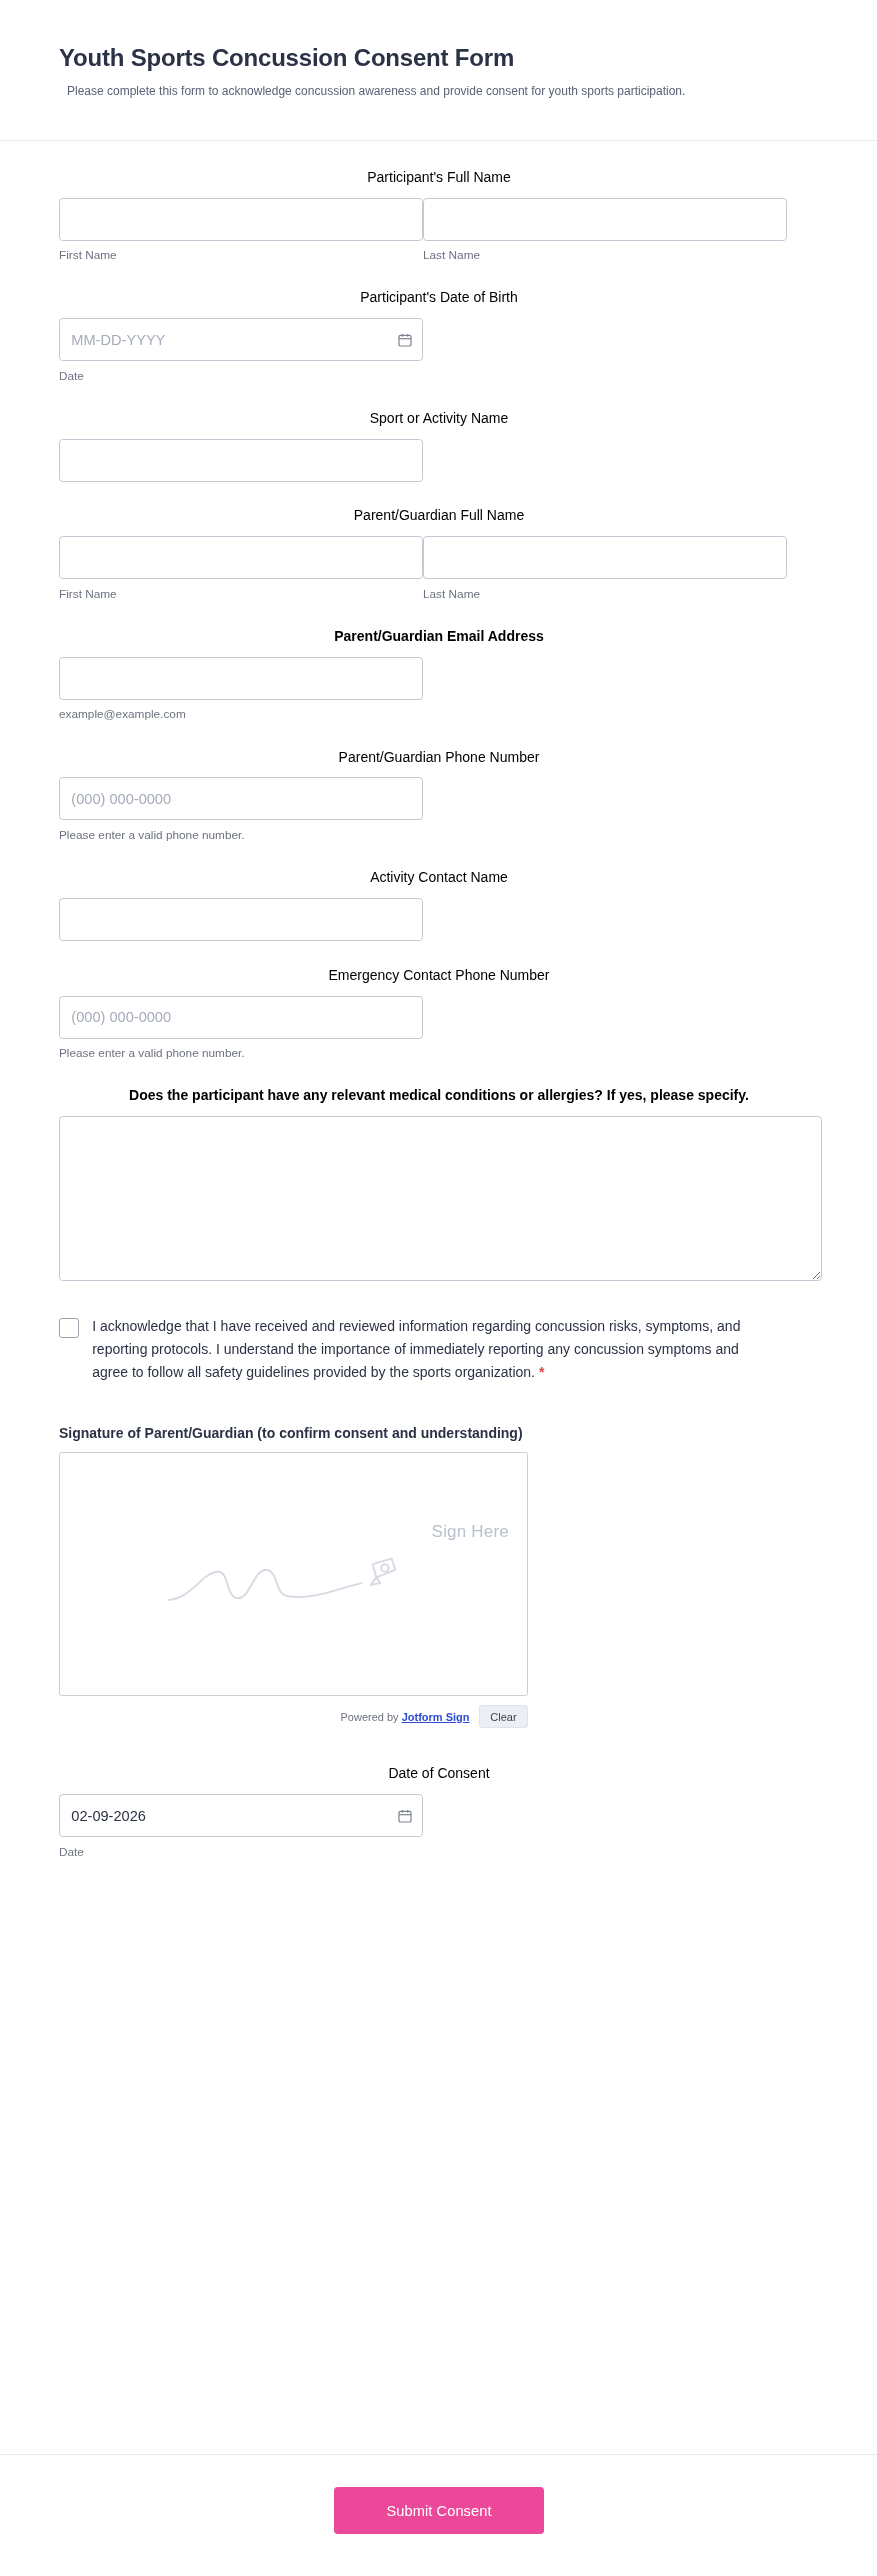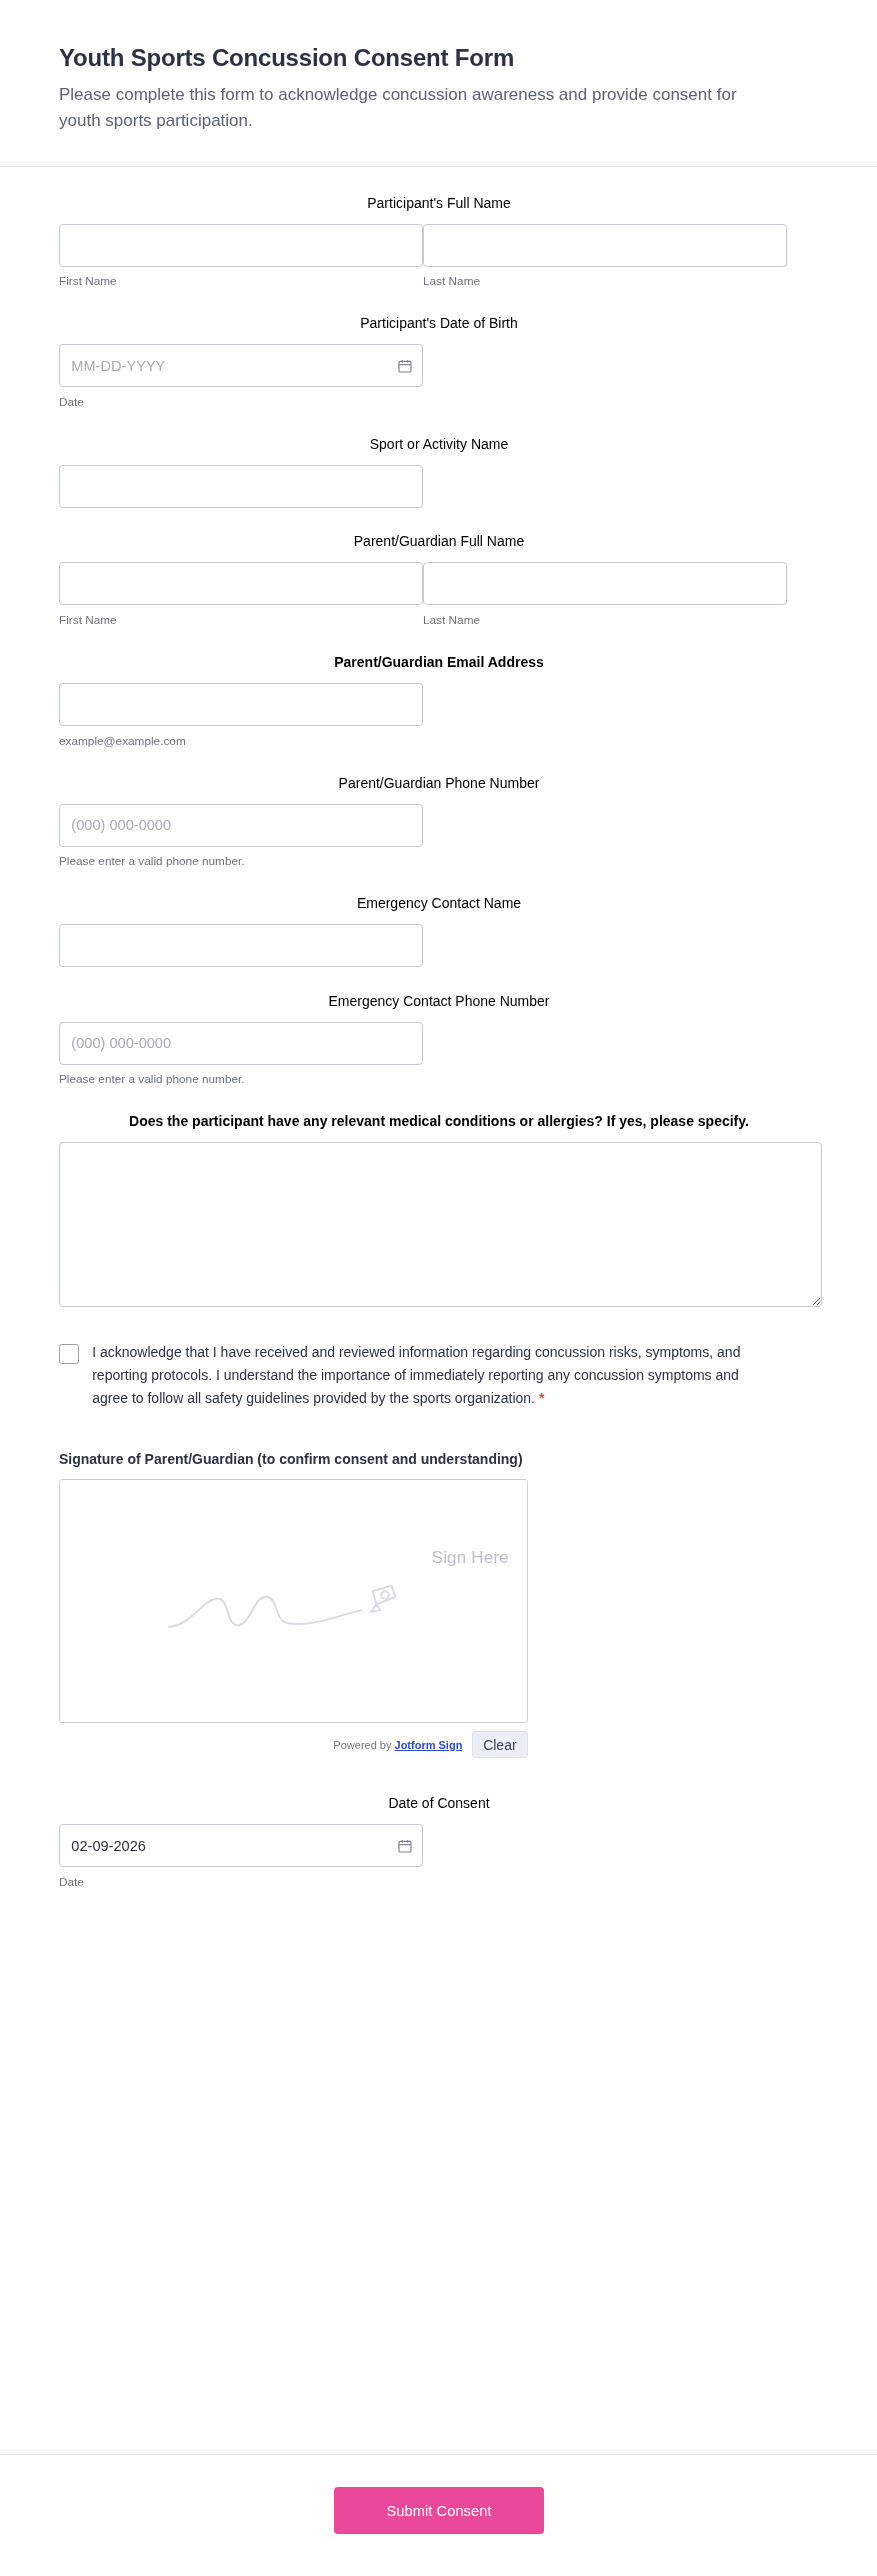--- a/index.html
+++ b/index.html
@@ -30,24 +30,24 @@
   }
   .form-title {
     font-size: 24px;
     line-height: 1.22;
     font-weight: bold;
     color: #2b3245;
     margin: 0 0 9.4px 0;
     letter-spacing: -0.2px;
   }
   .form-subtitle {
-    font-size: 17px;
+    font-size: 12px;
     line-height: 1.55;
     color: #5a6275;
-    margin: 0;
+    margin: 8px;
     max-width: 717px;
     font-weight: normal;
   }
   
   .form-body {
     padding: 26.4px 59px 19px 59px;
     flex: 1 1 auto;
   }
   .field {
     margin-bottom: 24.5px;
@@ -191,21 +191,21 @@
     align-items: center;
     gap: 9.4px;
     margin-top: 8.5px;
   }
   .powered {
     font-size: 11px;
     color: #6d7280;
   }
   .powered b { color: #2d4bd2; text-decoration: underline; }
   .clear-btn {
-    font-size: 14px;
+    font-size: 11px;
     color: #3a4151;
     background: #eceef5;
     border: 0.9px solid #dfe2ec;
     border-radius: 2.8px;
     padding: 4.7px 10.4px;
     cursor: pointer;
     font-family: "Liberation Sans", sans-serif;
   }
   .sig-field { margin-top: 42px; margin-bottom: 36px; }
   
@@ -296,21 +296,21 @@
       <span class="sub-label">example@example.com</span>
     </div>
 
     <div class="field">
       <label class="field-label">Parent/Guardian Phone Number</label>
       <input class="input narrow" type="text" placeholder="(000) 000-0000" style="">
       <span class="sub-label">Please enter a valid phone number.</span>
     </div>
 
     <div class="field">
-      <label class="field-label">Emergency Contact Name</label>
+      <label class="field-label">Activity Contact Name</label>
       <input class="input narrow" type="text" value="" style="">
     </div>
 
     <div class="field">
       <label class="field-label">Emergency Contact Phone Number</label>
       <input class="input narrow" type="text" placeholder="(000) 000-0000" style="">
       <span class="sub-label">Please enter a valid phone number.</span>
     </div>
 
     <div class="field">

